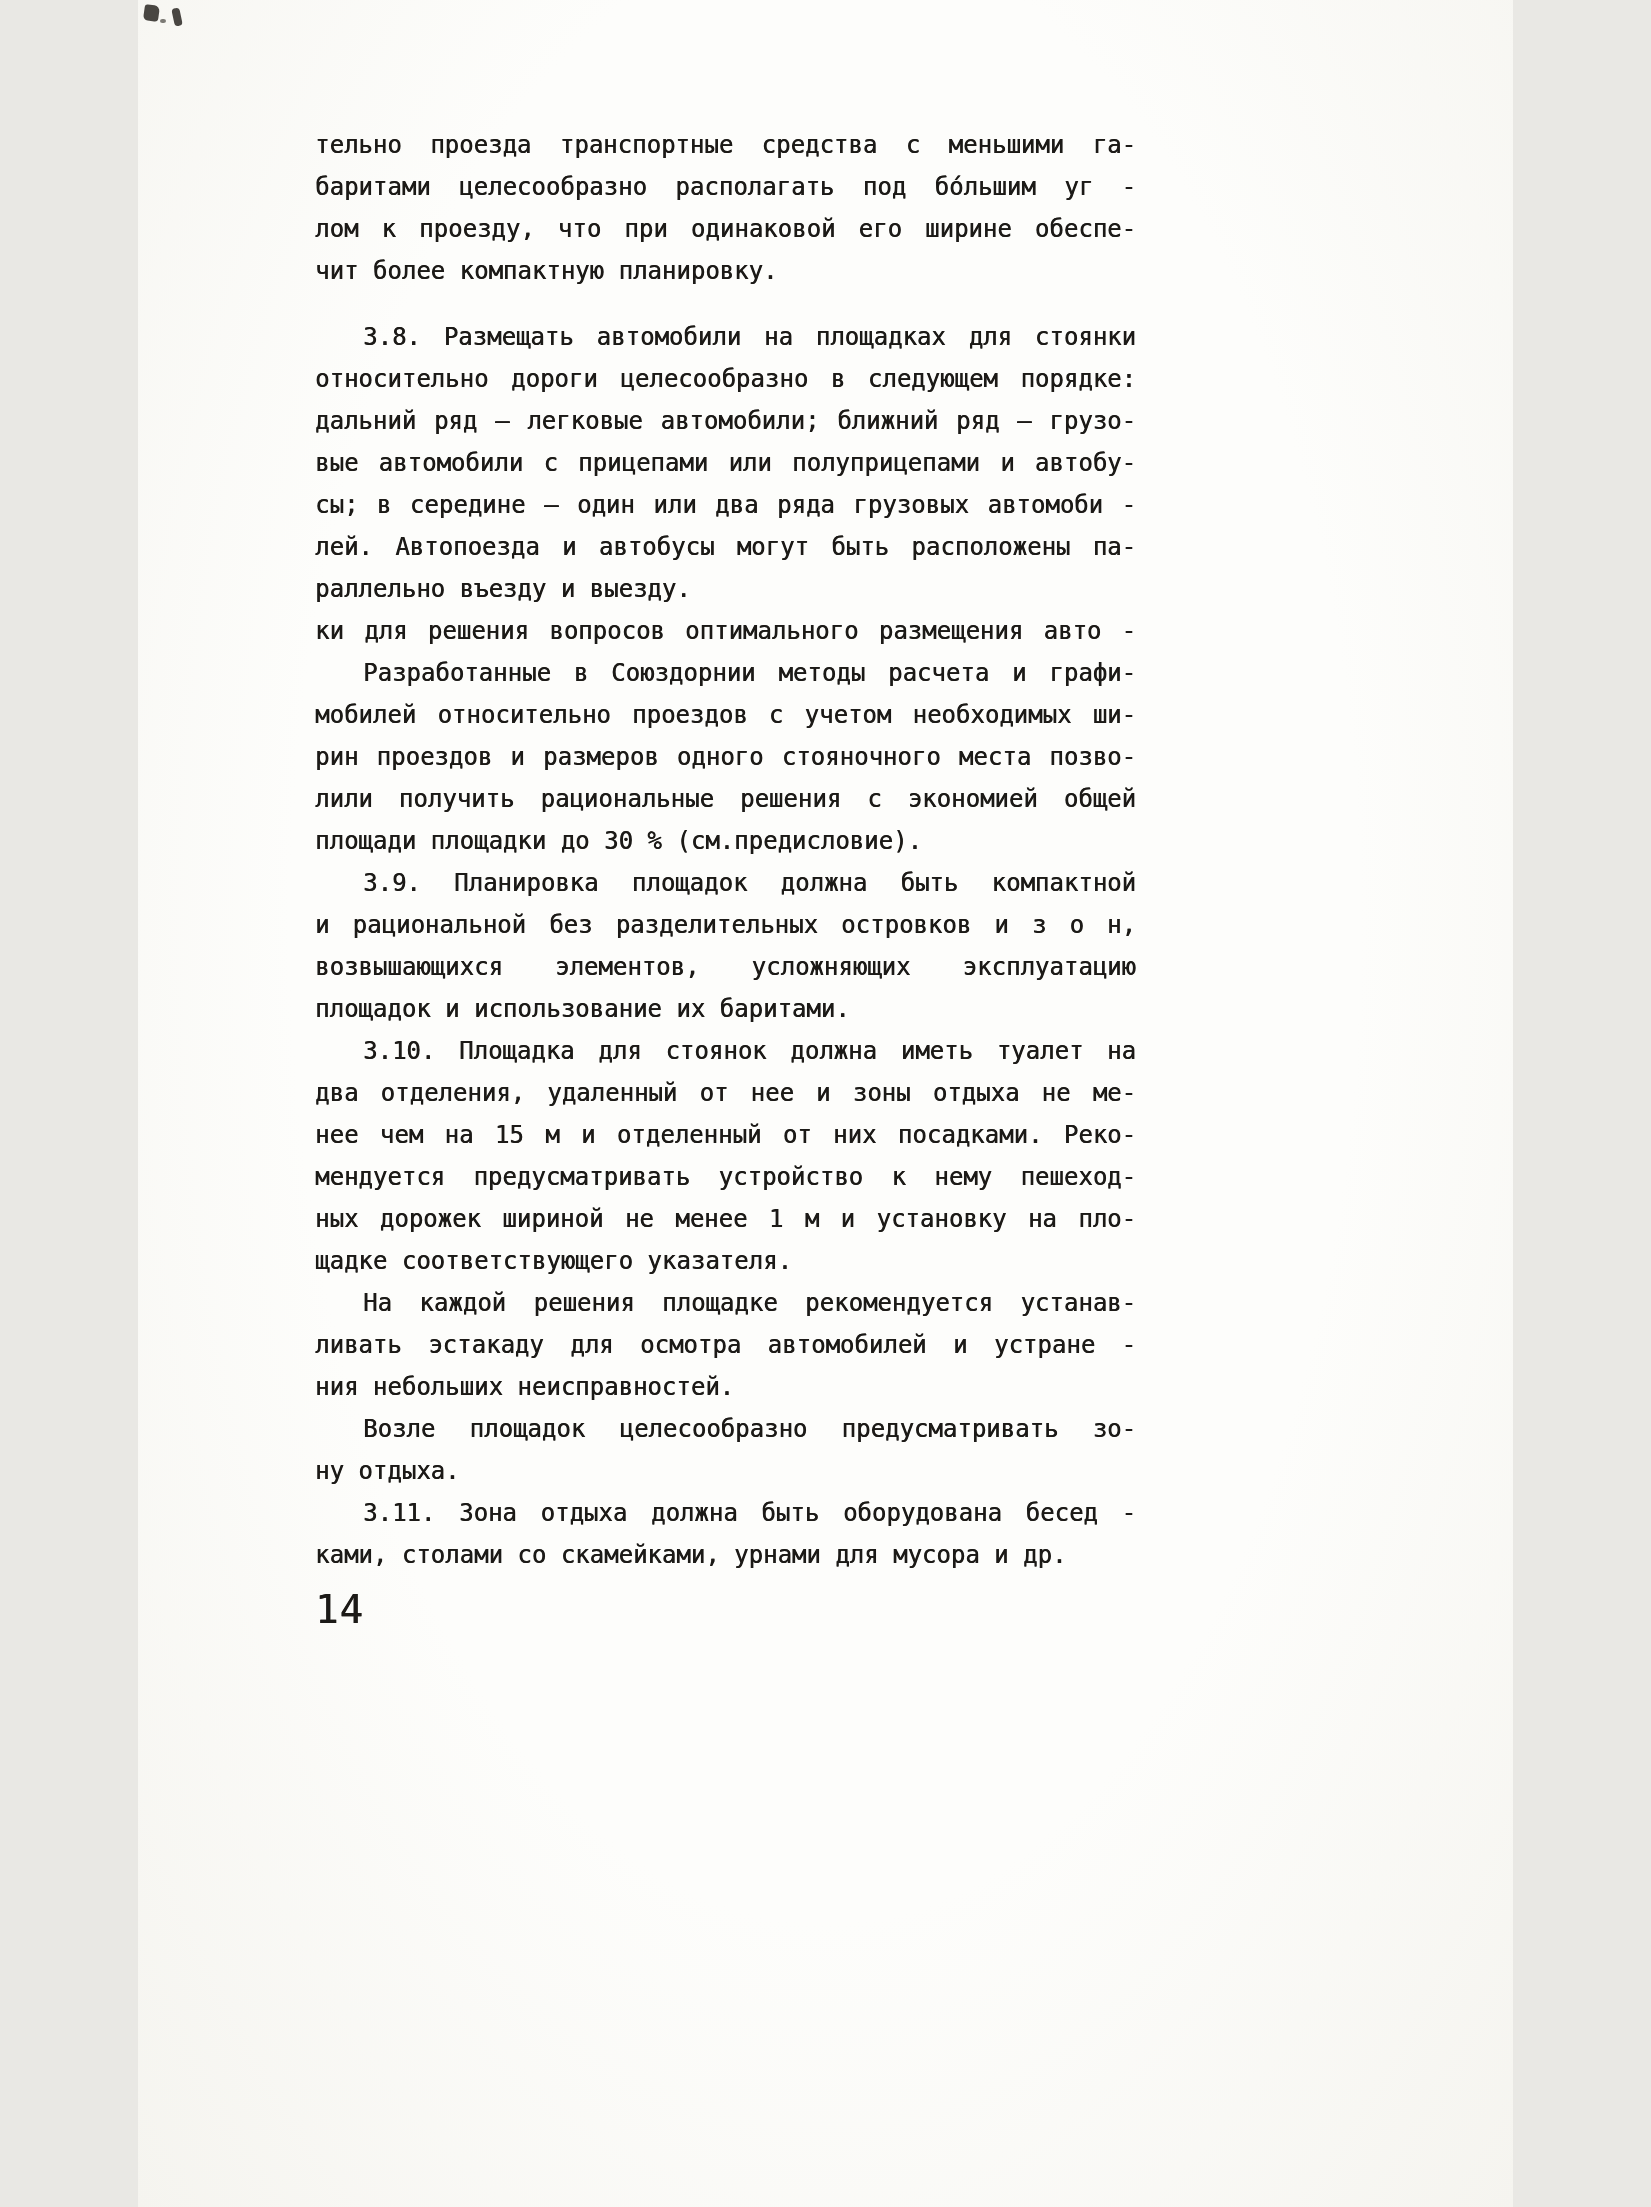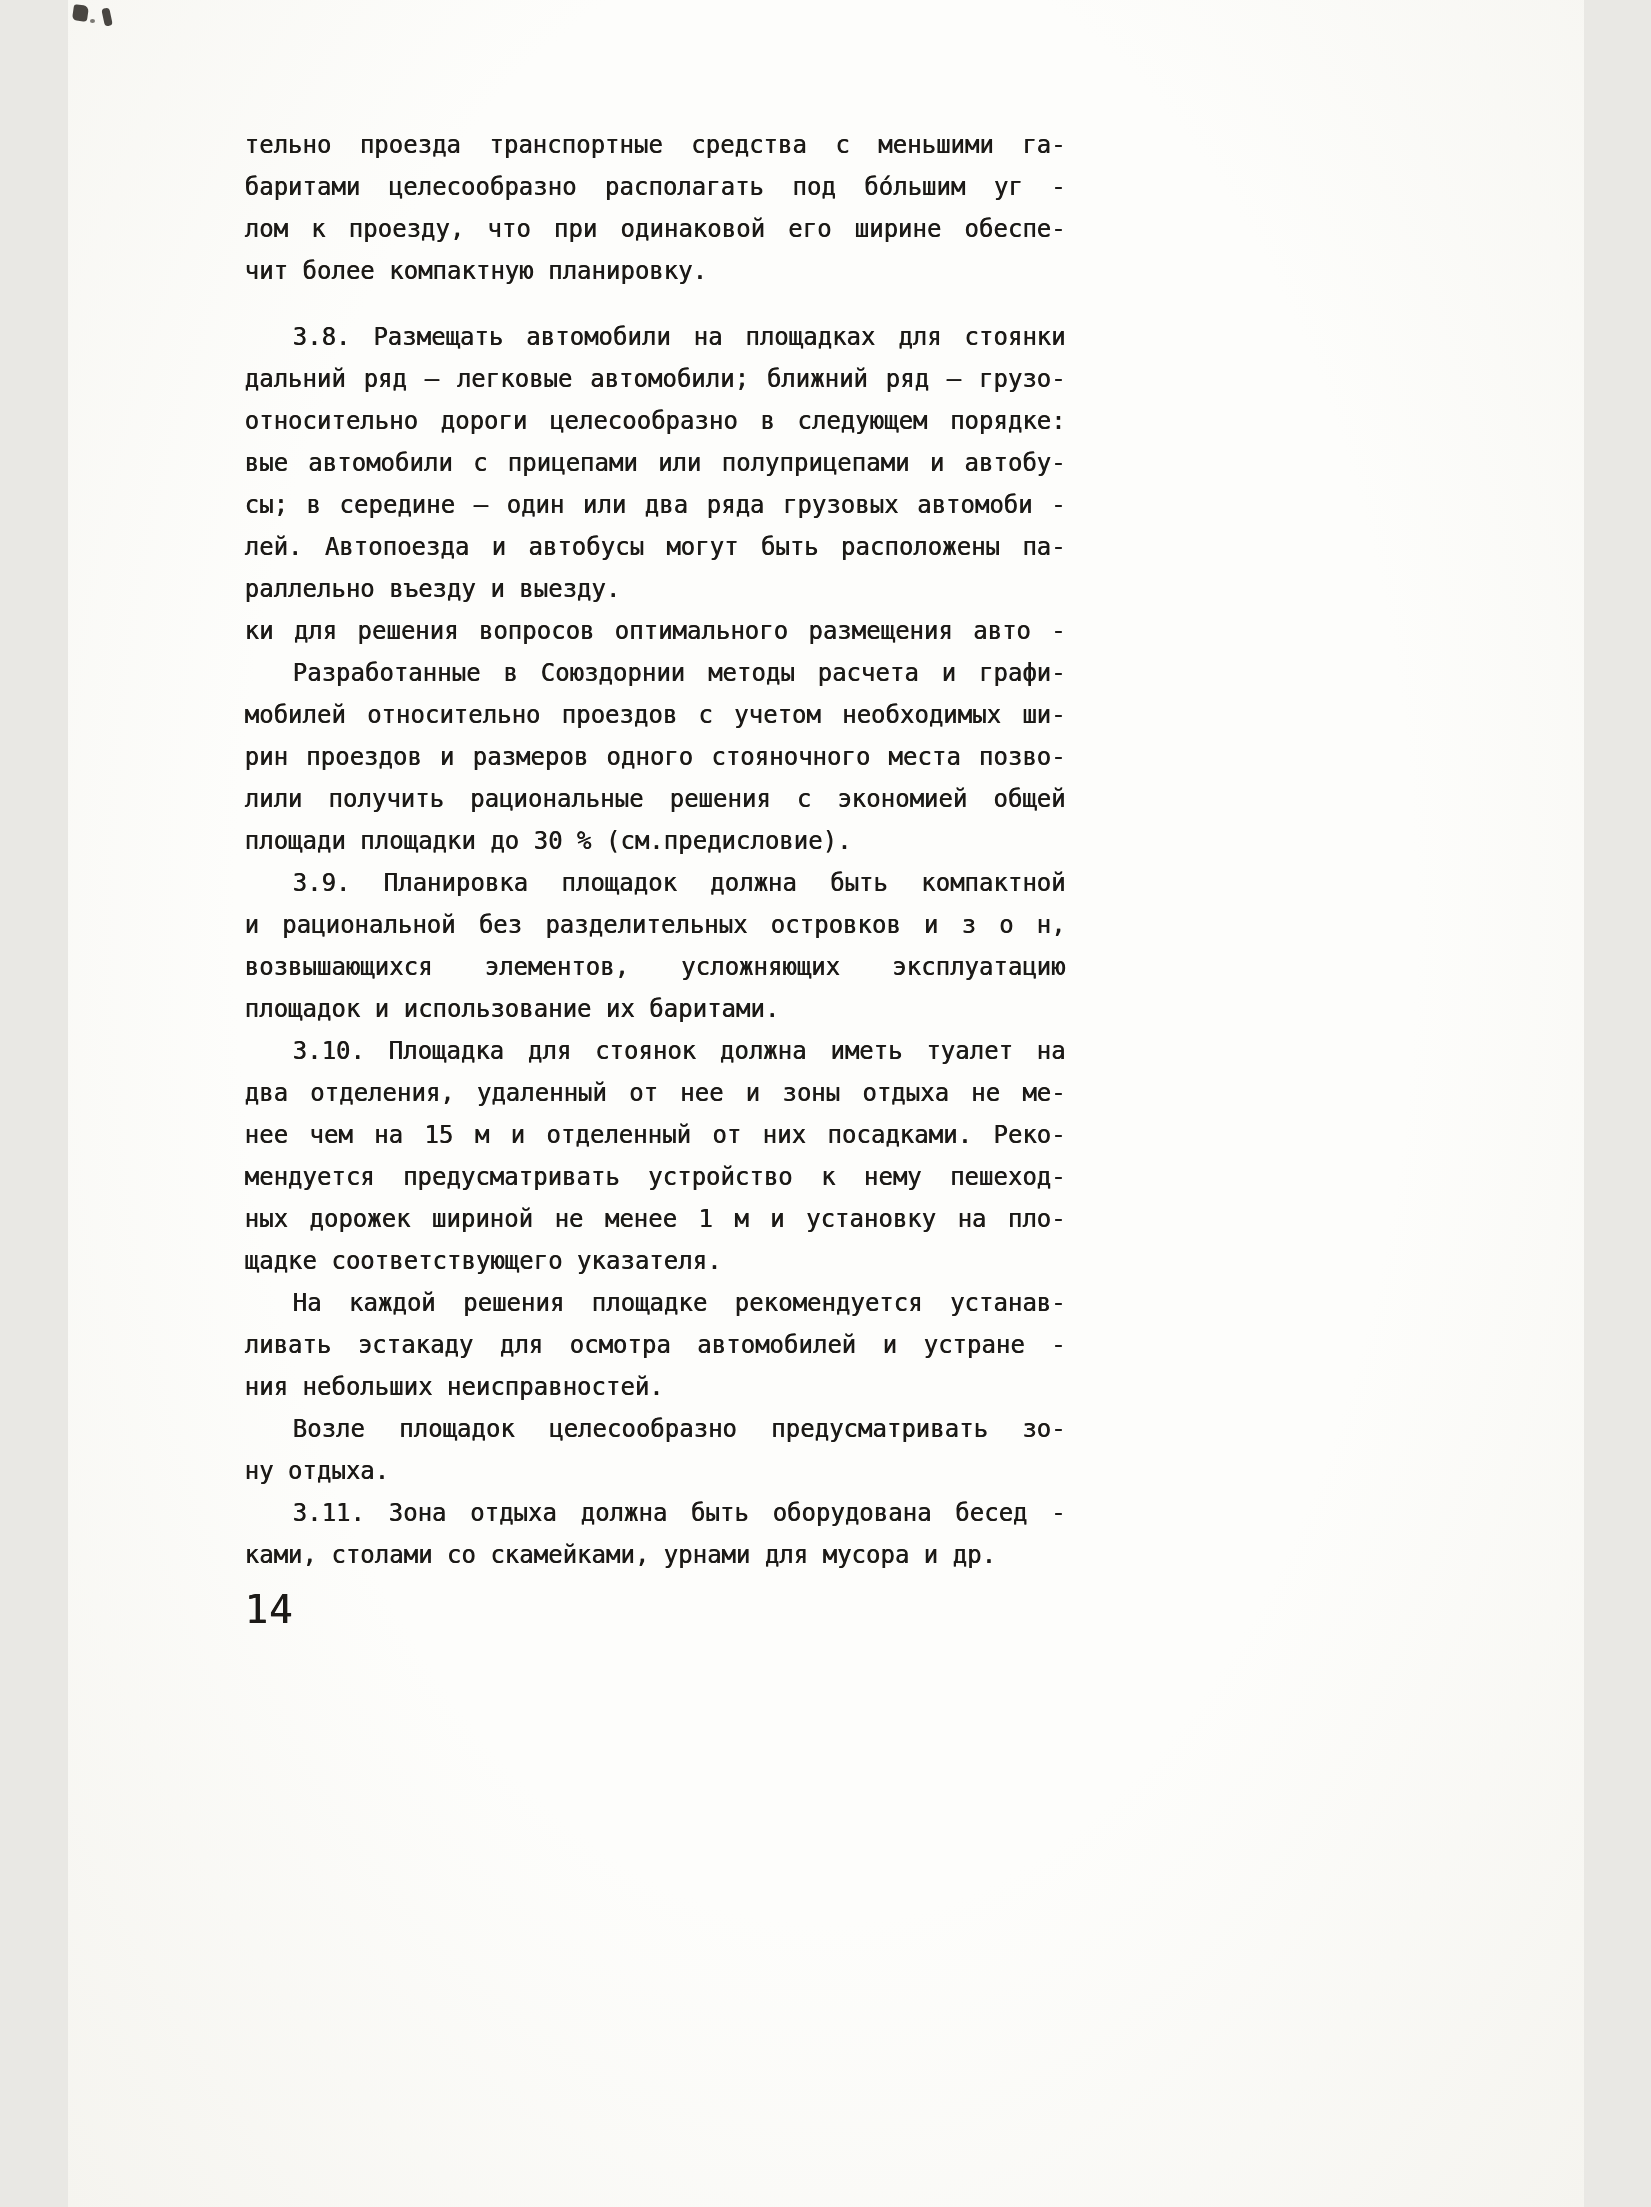--- a/index.html
+++ b/index.html
@@ -5,21 +5,21 @@
   html, body {
     margin: 0;
     padding: 0;
   }
   body {
     font-family: "DejaVu Sans Mono", "Liberation Mono", monospace;
     background: #e9e8e4;
   }
   .page {
     position: relative;
-    width: 1516px;
+    width: 1375px;
     height: 2208px;
     margin: 0 auto;
     background: radial-gradient(ellipse at 50% 42%, #fdfdfb 55%, #f5f4ef 100%);
     overflow: hidden;
     color: #1c1a17;
   }
   .text-block {
     position: absolute;
     left: 177px;
     top: 124px;
@@ -92,22 +92,22 @@
   <div class="text-block">
     <div id="paragraphs">
         <div class="para">
           <div class="line">тельно проезда транспортные средства с меньшими га-</div>
           <div class="line">баритами целесообразно располагать под бо́льшим уг -</div>
           <div class="line">лом к проезду, что при одинаковой его ширине обеспе-</div>
           <div class="line last">чит более компактную планировку.</div>
         </div>
         <div class="para gap">
           <div class="line indent">3.8. Размещать автомобили на площадках для стоянки</div>
+          <div class="line">относительно дороги целесообразно в следующем порядке:</div>
           <div class="line">дальний ряд – легковые автомобили; ближний ряд – грузо-</div>
-          <div class="line">относительно дороги целесообразно в следующем порядке:</div>
           <div class="line">вые автомобили с прицепами или полуприцепами и автобу-</div>
           <div class="line">сы; в середине – один или два ряда грузовых автомоби -</div>
           <div class="line">лей. Автопоезда и автобусы могут быть расположены па-</div>
           <div class="line last">раллельно въезду и выезду.</div>
         </div>
         <div class="para">
           <div class="line">ки для решения вопросов оптимального размещения авто -</div>
           <div class="line indent">Разработанные в Союздорнии методы расчета и графи-</div>
           <div class="line">мобилей относительно проездов с учетом необходимых ши-</div>
           <div class="line">рин проездов и размеров одного стояночного места позво-</div>

